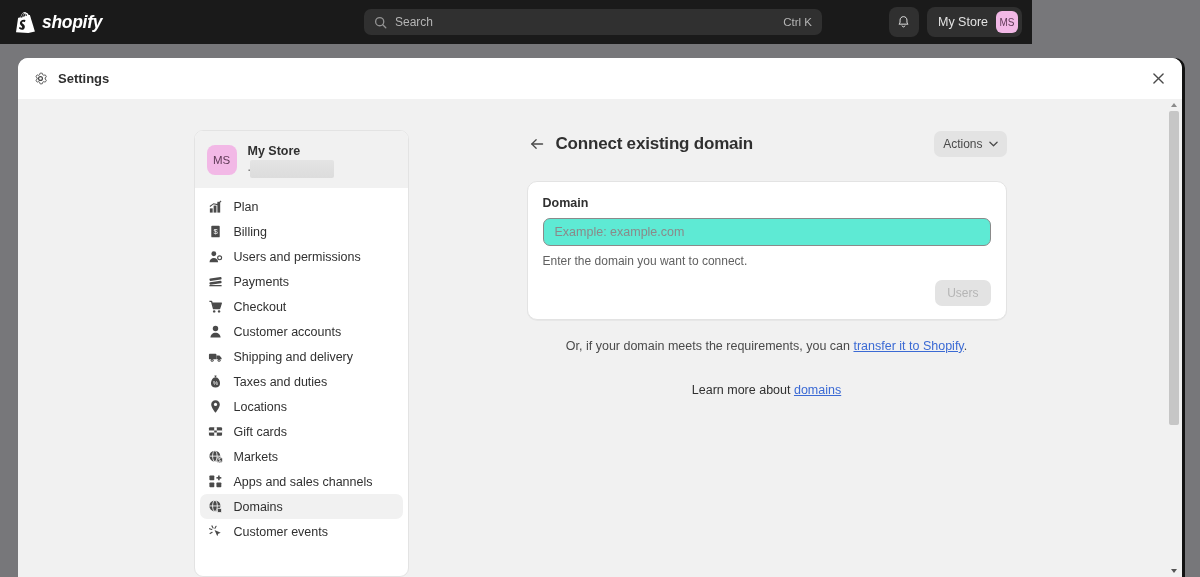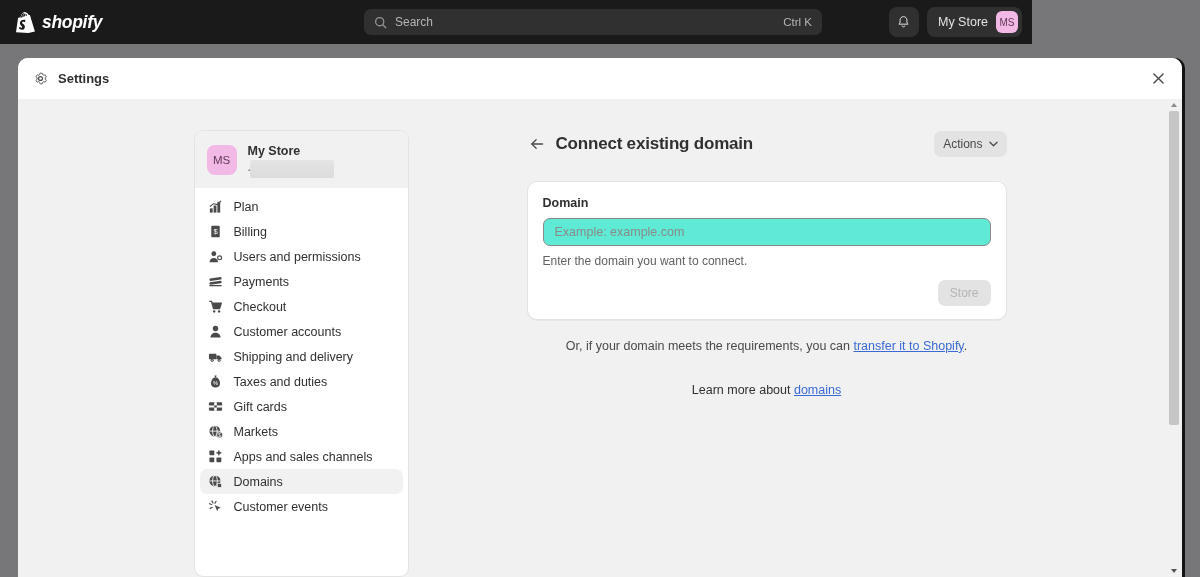--- a/index.html
+++ b/index.html
@@ -368,20 +368,27 @@
           <a class="nav-item">
             <svg class="nav-ico" viewBox="0 0 16 16">
               <path d="M6.8 1.5h2.4l-.6 2h-1.2z" fill="#4a4a4a"></path>
               <path d="M8 3.5c3 0 4.8 3.4 4.8 6.6 0 2.6-1.9 4.4-4.8 4.4S3.2 12.7 3.2 10.1C3.2 6.9 5 3.5 8 3.5z" fill="#4a4a4a"></path>
               <text x="8" y="12" font-size="6" fill="#ffffff" text-anchor="middle" font-family="sans-serif">%</text>
             </svg>
             <span class="nav-label">Taxes and duties</span>
           </a>
           <a class="nav-item">
             <svg class="nav-ico" viewBox="0 0 16 16">
+              <path d="M8 1.3c-2.6 0-4.6 2-4.6 4.6 0 3.3 4.6 8.8 4.6 8.8s4.6-5.5 4.6-8.8c0-2.6-2-4.6-4.6-4.6z" fill="#4a4a4a"></path>
+              <circle cx="8" cy="5.8" r="1.7" fill="#ffffff"></circle>
+            </svg>
+            <span class="nav-label">Locations</span>
+          </a>
+          <a class="nav-item">
+            <svg class="nav-ico" viewBox="0 0 16 16">
               <rect x="1" y="3.4" width="14" height="9.2" rx="1.2" fill="#4a4a4a"></rect>
               <rect x="6.6" y="3.4" width="2.8" height="9.2" fill="#ffffff"></rect>
               <rect x="1" y="6.9" width="14" height="2.2" fill="#ffffff"></rect>
               <rect x="6.6" y="6.9" width="2.8" height="2.2" fill="#4a4a4a"></rect>
             </svg>
             <span class="nav-label">Gift cards</span>
           </a>
           <a class="nav-item">
             <svg class="nav-ico" viewBox="0 0 16 16">
               <circle cx="7.3" cy="7.6" r="5.8" fill="#4a4a4a"></circle>
@@ -440,21 +447,21 @@
             <polyline points="1,1 5,5 9,1" fill="none" stroke="#4a4a4a" stroke-width="1.4" stroke-linecap="round" stroke-linejoin="round"></polyline>
           </svg>
         </button>
       </div>
 
       <div class="card">
         <div class="field-label">Domain</div>
         <input class="domain-input" type="text" placeholder="Example: example.com" style="">
         <div class="helper">Enter the domain you want to connect.</div>
         <div class="card-foot">
-          <button class="next-btn" disabled="">Store</button>
+          <button class="next-btn" disabled="">Users</button>
         </div>
       </div>
 
       <p class="transfer-line">
         <span>Or, if your domain meets the requirements, you can </span><a class="lnk">transfer it to Shopify</a><span>.</span>
       </p>
 
       <p class="learn-line">
         <span>Learn more about </span><a class="lnk">domains</a>
       </p>

